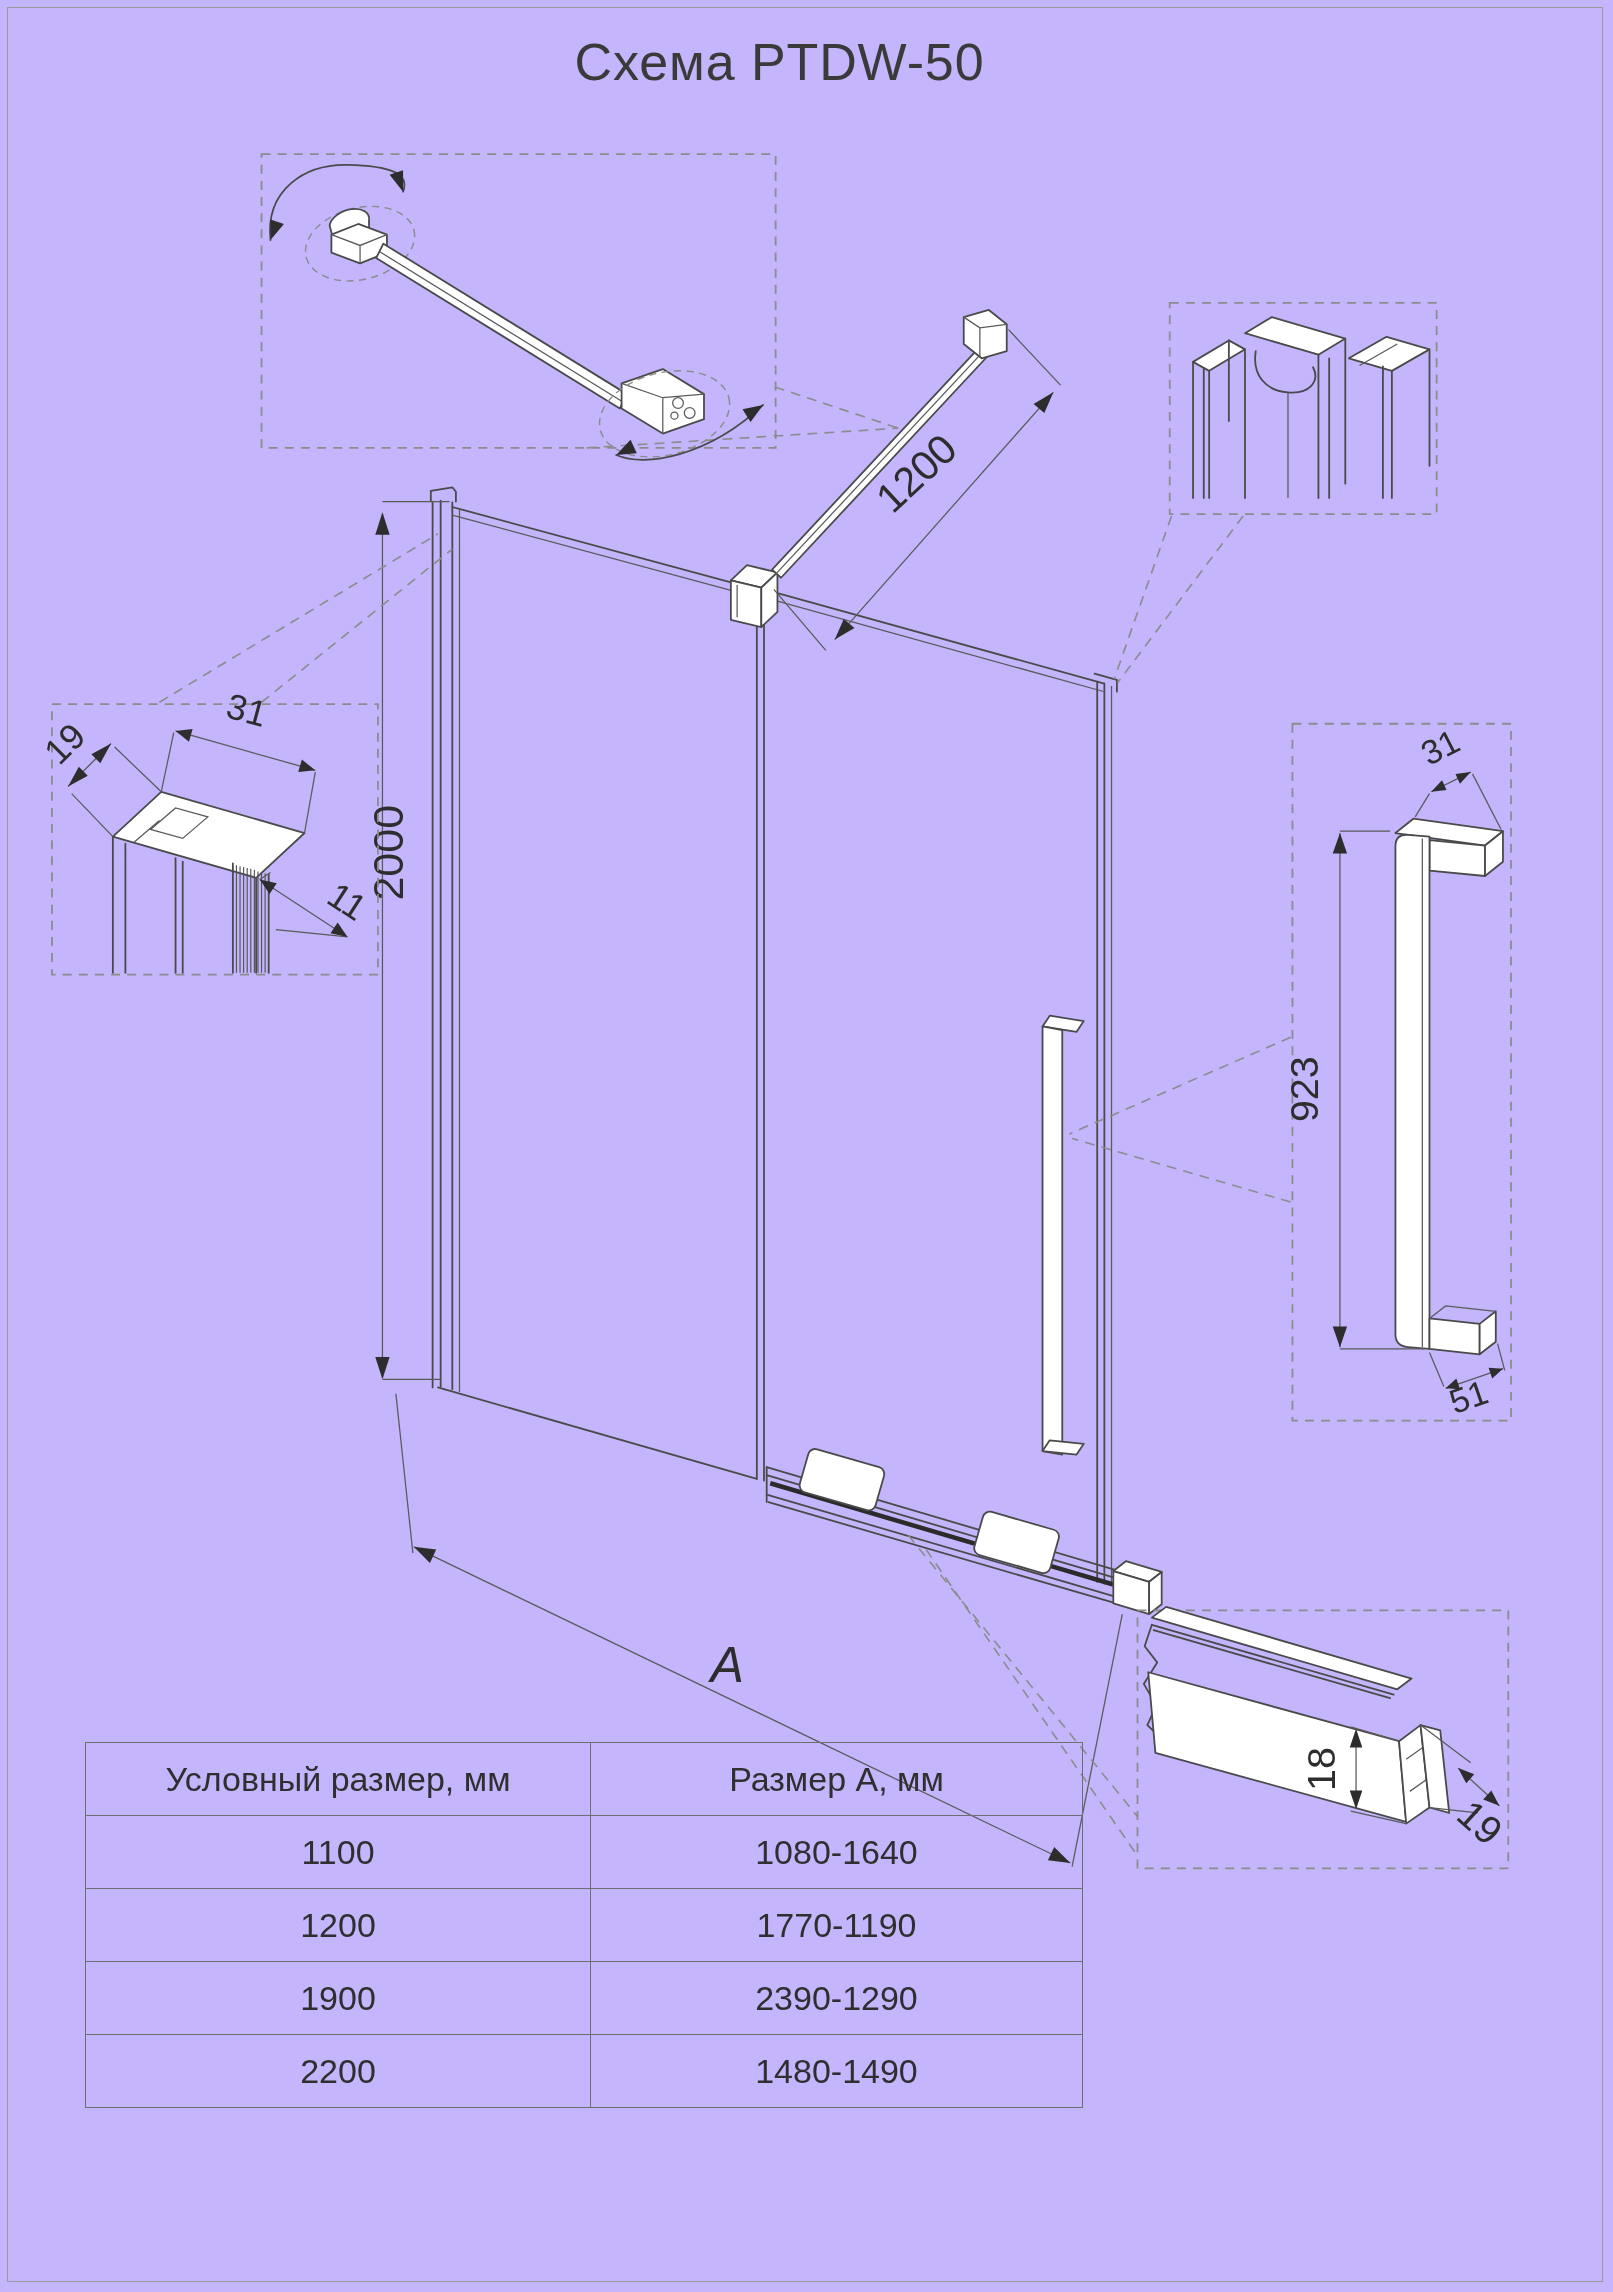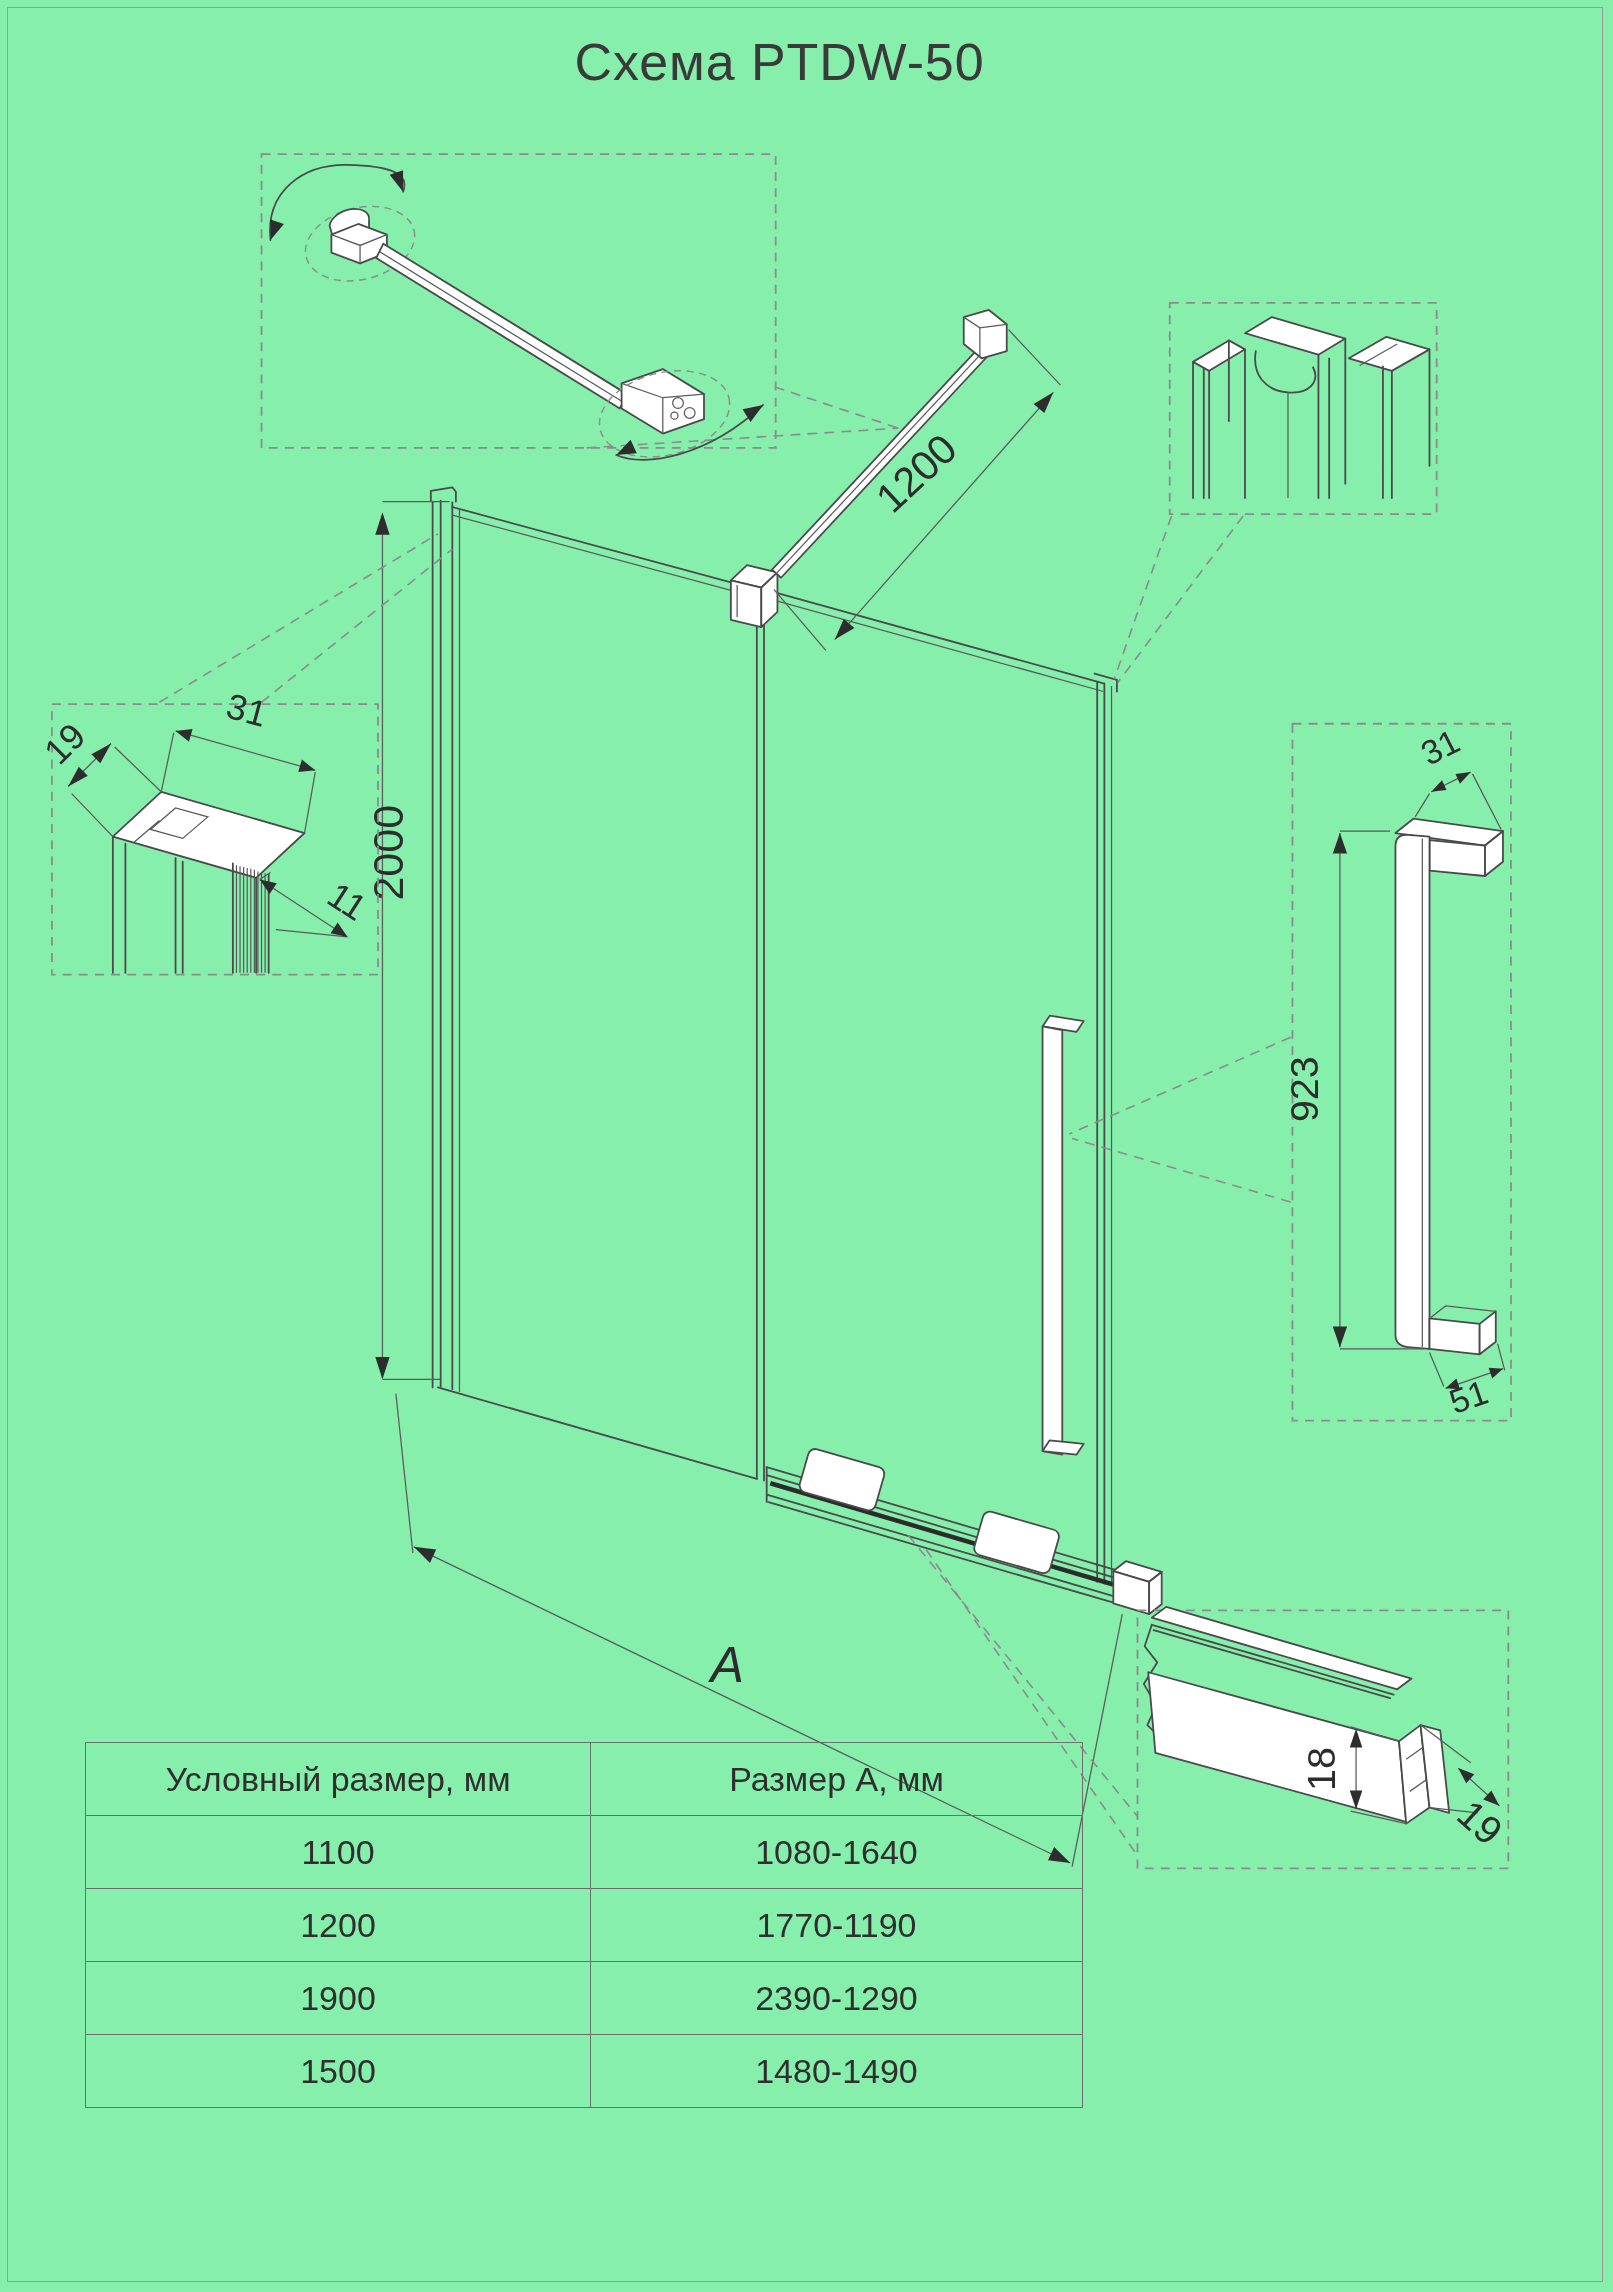--- a/index.html
+++ b/index.html
@@ -1,16 +1,16 @@
 <!DOCTYPE html>
 <html style="font-size:14.3px"><head>
 <meta charset="utf-8">
 <style>
   html,body{margin:0;padding:0;background:#fff;}
-  #page{position:relative;width:1614px;height:2293px;background:#86efac;overflow:hidden;
+  #page{position:relative;width:1614px;height:2293px;background:#c4b5fd;overflow:hidden;
         font-family:"Liberation Sans",sans-serif;}
   #border-frame{position:absolute;left:7.2px;top:7.2px;width:1596px;height:2275px;
         border:1.8px solid #9a9a9a;box-sizing:border-box;}
   #title{position:absolute;top:32px;left:27px;width:1505px;text-align:center;
         font-size:52px;color:#3a3a3a;letter-spacing:0.9px;}
   svg{position:absolute;left:0;top:0;}
   .s2{stroke:#4a4a4a;stroke-width:2;fill:none;stroke-linecap:round;stroke-linejoin:round;}
   .s2f{stroke:#4a4a4a;stroke-width:2;fill:#fff;stroke-linecap:round;stroke-linejoin:round;}
   .thin{stroke:#5a5a5a;stroke-width:1.4;fill:none;}
   .dark{stroke:#2b2b2b;stroke-width:5;fill:none;}
@@ -253,19 +253,19 @@
       </tr>
       <tr>
         <td>1200</td>
         <td>1770-1190</td>
       </tr>
       <tr>
         <td>1900</td>
         <td>2390-1290</td>
       </tr>
       <tr>
-        <td>1500</td>
+        <td>2200</td>
         <td>1480-1490</td>
       </tr>
     </tbody>
   </table>
 </div>
 
 
 </body></html>

